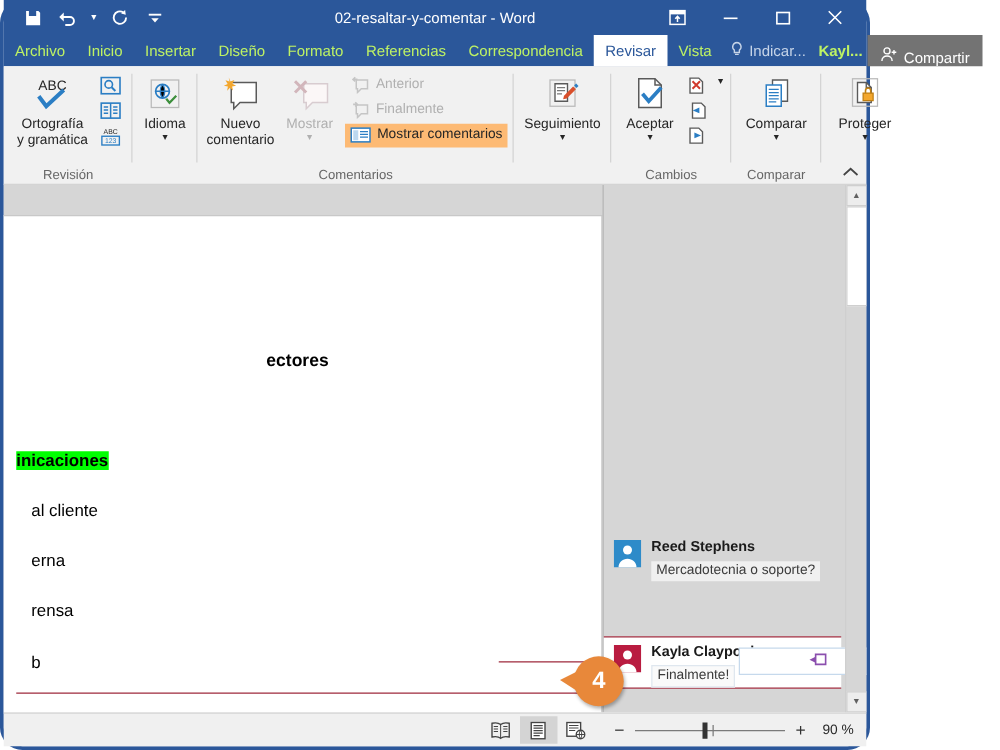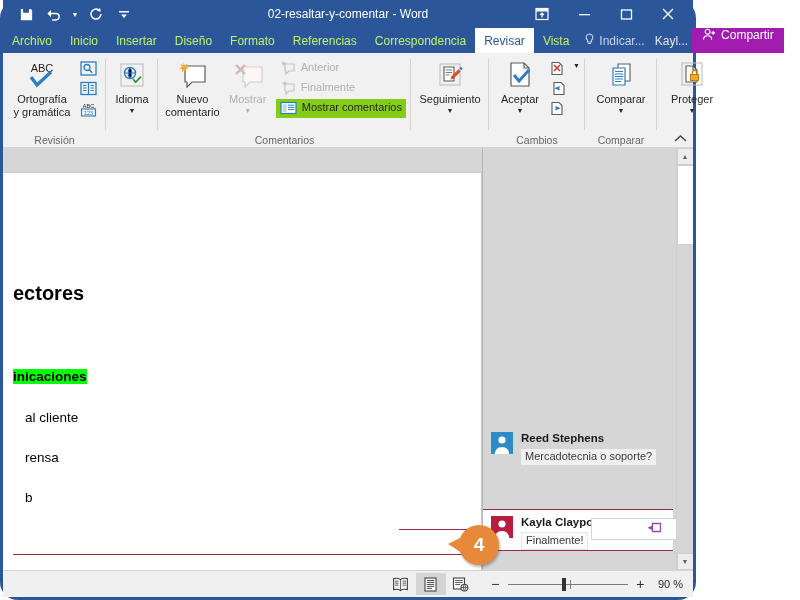--- a/index.html
+++ b/index.html
@@ -37,24 +37,24 @@
   .tabrow {
     height:25px; background:#2b579a; display:flex; align-items:flex-end;
     flex:0 0 25px; position:relative; font-size:12px;
   }
   .tab {
     padding:0 9px; height:25px; display:flex; align-items:center;
     color:#bef264; white-space:nowrap;
   }
   .tab.active { background:#ffffff; color:#2b579a; }
   .tab-tell { display:flex; align-items:center; gap:4px; color:#c6d4e8; padding:0 6px; height:25px;}
-  .tab-user { color:#e5e5e5; padding:0 4px; height:25px; display:flex; align-items:center;}
+  .tab-user { color:#bef264; padding:0 4px; height:25px; display:flex; align-items:center;font-weight:bold;}
   .share-btn {
-    margin-left:auto; display:flex; align-items:flex-start; gap:5px;
-    background:#a21caf; color:#fff; height:25px; padding:0 10px; font-size:12px;
+    margin-left:auto; display:flex; align-items:flex-end; gap:5px;
+    background:#737373; color:#fff; height:25px; padding:0 10px; font-size:12px;
   }
 
   
   .ribbon {
     height:95px; background:#f1f1f1; flex:0 0 95px;
     display:flex; position:relative; border-bottom:1px solid #d4d4d4;
   }
   .rgroup { display:flex; flex-direction:column; position:relative; height:95px; }
   .rgroup-body { flex:1; display:flex; align-items:flex-start; padding:4px 5px 0 5px; }
   .rgroup-label {
@@ -71,33 +71,33 @@
     min-width:52px; padding:2px 4px; font-size:11px; color:#262626; text-align:center; line-height:1.15;
   }
   .bigbtn .ico { height:34px; display:flex; align-items:center; justify-content:center; }
   .bigbtn.dis { color:#b0b0b0; }
   .smallcol { display:flex; flex-direction:column; gap:1px; padding-top:2px; }
   .smallbtn {
     display:flex; align-items:flex-start; gap:5px; font-size:11px; color:#262626;
     padding:2px 4px; height:19px; white-space:nowrap;
   }
   .smallbtn.dis { color:#b0b0b0; }
-  .smallbtn.hl { background:#84cc16; }
+  .smallbtn.hl { background:#fdba74; }
   .caret-s { font-size:7px; line-height:1; color:#262626; margin-top:1px; }
   .collapse-rb { position:absolute; right:6px; bottom:2px; font-size:11px; color:#444; }
 
   
   .workspace { flex:1; display:flex; background:#d6d6d6; position:relative; overflow:hidden; }
   .docscroll { flex:1; display:flex; position:relative; overflow:hidden; }
   .page {
     position:absolute; left:-76px; top:24px; width:555px; height:430px;
     background:#ffffff; border:1px solid #c8c8c8; border-left:none;
   }
   .doctext { position:absolute; left:86px; top:0; width:450px; font-size:13.5px; color:#000; line-height:1.42;}
-  .p-head { font-weight:bold; font-size:20px; margin:0; padding-top:106px; }
+  .p-head { font-weight:bold; font-size:14px; margin:0; padding-top:106px;text-align:center; }
   .p-sub { font-weight:bold; font-size:13.5px; margin:0; padding-top:60px; }
   .hl-green { background:#00ff00; }
   .p-body { margin:0; padding-top:2px; }
   .p-li { margin:12px; padding-top:9px; }
   .cmt-rule { position:absolute; left:86px; right:0; height:1px; background:#9e2a3c; }
 
   
   .panel-divider { position:absolute; top:0; bottom:0; width:1px; background:#b5b5b5; }
 
   
@@ -485,20 +485,21 @@
   <div class="workspace">
 
     <div class="docscroll">
       <div class="page">
         <div class="doctext">
           <p class="p-head">ectores</p>
           <p class="p-sub">
             <span class="hl-green">inicaciones</span>
           </p>
           <p class="p-li">al cliente</p>
+          <p class="p-li">erna</p>
           <p class="p-li">rensa</p>
           <p class="p-li">b</p>
         </div>
         <div class="cmt-rule" style="top:381px"></div>
       </div>
 
       <div class="panel-divider" style="left:479px"></div>
 
       <div class="connector" style="left:396px; width:84px; top:381px;"></div>
     </div>

